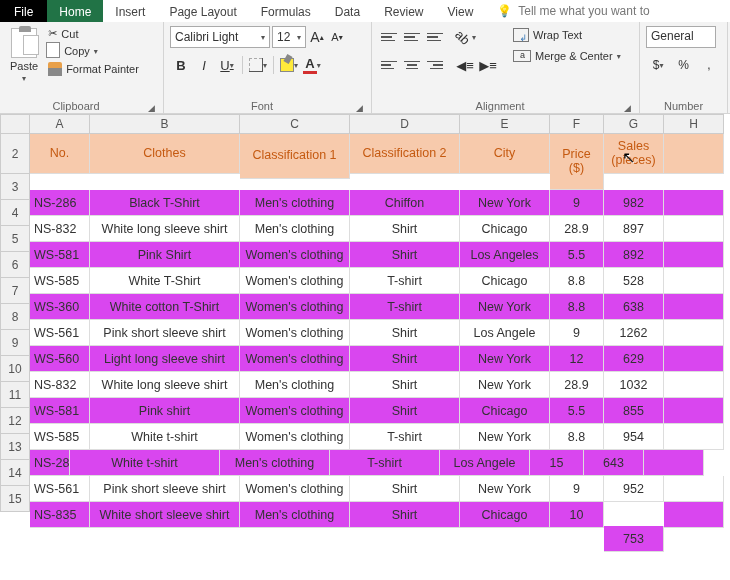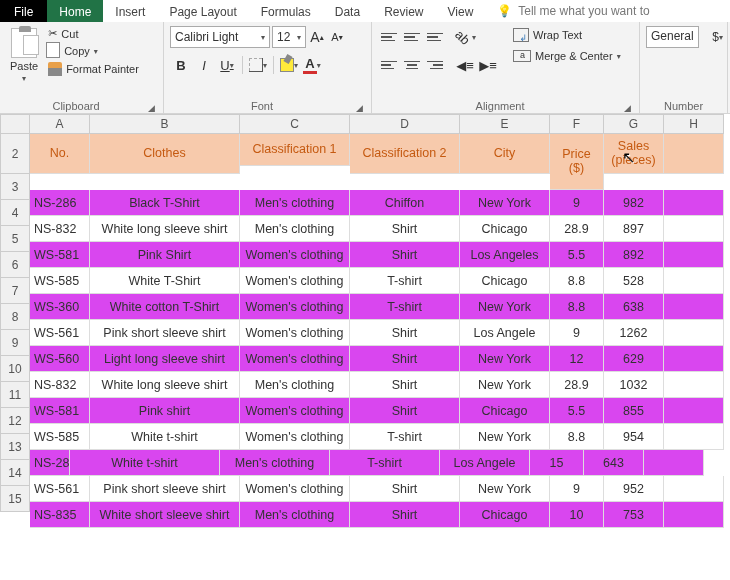--- a/index.html
+++ b/index.html
@@ -52,21 +52,21 @@
   .align-btn { width:22px; height:22px; display:flex; flex-direction:column; justify-content:center; gap:2px; padding:3px; }
   .align-btn span { height:1.5px; background:#555; }
   .wrap-merge { display:flex; flex-direction:column; gap:4px; margin-left:6px;text-align:right; }
   .wm-btn { display:flex; align-items:center; gap:4px; padding:2px 4px; font-size:11px; }
   .wrap-icon { width:16px; height:14px; border:1px solid #777; position:relative; }
   .wrap-icon::after { content:'↲'; position:absolute; right:1px; bottom:-2px; font-size:9px; color:#3a7ab8; }
   .merge-icon { width:18px; height:12px; border:1px solid #777; position:relative; }
   .merge-icon::after { content:'a'; position:absolute; left:6px; top:-1px; font-size:9px; }
   .orient-icon { width:22px; height:22px; display:flex; align-items:center; justify-content:center; font-size:13px; transform:rotate(45deg); }
 
-  .num-col { display:flex; flex-direction:row; gap:6px; }
+  .num-col { display:flex; flex-direction:column; gap:6px; }
   .num-format { width:70px; height:22px; border:1px solid #aaa; background:#fff; padding:2px 4px; font-size:12px; }
   .num-row { display:flex; gap:1px; }
   .num-btn { width:26px; height:22px; display:flex; align-items:center; justify-content:center; font-size:12px; }
 
   .dialog-launcher { font-size:9px; color:#666; align-self:flex-end; padding:0 2px; }
   .rowhead-corner { width:30px; height:20px; border:1px solid #ccc; background:#f0f0f0; }
   .colhead { height:20px; border:1px solid #ccc; border-left:none; background:#f0f0f0; display:flex; align-items:center; justify-content:center; font-size:12px; color:#555; }
   .rowhead { width:30px; border:1px solid #ccc; border-top:none; background:#f0f0f0; display:flex; align-items:center; justify-content:center; font-size:12px; color:#555; }
   .grid-body { display:flex; }
   .rowheads { display:flex; flex-direction:column; }
@@ -289,21 +289,21 @@
       <div class="rowhead" style="height: 26px;">11</div>
       <div class="rowhead" style="height: 26px;">12</div>
       <div class="rowhead" style="height: 26px;">13</div>
       <div class="rowhead" style="height: 26px;">14</div>
       <div class="rowhead" style="height: 26px;">15</div>
     </div>
   <div class="cells" id="cells">
       <div class="row hdr-row">
         <div class="cell" style="width: 60px; height: 40px;">No.</div>
         <div class="cell" style="width: 150px; height: 40px;">Clothes</div>
-        <div class="cell" style="width: 110px; height: 32px;">Classification 1</div>
+        <div class="cell" style="width: 110px; height: 45px;">Classification 1</div>
         <div class="cell" style="width: 110px; height: 40px;">Classification 2</div>
         <div class="cell" style="width: 90px; height: 40px;">City</div>
         <div class="cell" style="width: 54px; height: 56px;">Price ($)</div>
         <div class="cell" style="width: 60px; height: 40px;">Sales (pieces)</div>
         <div class="cell" style="width: 60px; height: 40px;"></div>
       </div>
       <div class="row stripe">
         <div class="cell" style="width: 60px; height: 26px; justify-content: flex-start;">NS-286</div>
         <div class="cell" style="width: 150px; height: 26px;">Black T-Shirt</div>
         <div class="cell" style="width: 110px; height: 26px;">Men's clothing</div>
@@ -423,18 +423,18 @@
         <div class="cell" style="width: 60px; height: 26px;">952</div>
         <div class="cell" style="width: 60px; height: 26px;"></div>
       </div>
       <div class="row stripe">
         <div class="cell" style="width: 60px; height: 26px; justify-content: flex-start;">NS-835</div>
         <div class="cell" style="width: 150px; height: 26px;">White short sleeve shirt</div>
         <div class="cell" style="width: 110px; height: 26px;">Men's clothing</div>
         <div class="cell" style="width: 110px; height: 26px;">Shirt</div>
         <div class="cell" style="width: 90px; height: 26px;">Chicago</div>
         <div class="cell" style="width: 54px; height: 26px;">10</div>
-        <div class="cell" style="width: 60px; height: 26px;">753</div>
+        <div class="cell" style="width: 60px; height: 26px; margin-top: 24px;">753</div>
         <div class="cell" style="width: 60px; height: 26px;"></div>
       </div>
     </div>
   <div class="cursor" style="left:624px; top:16px">↖</div>
 </div>
 
 </body></html>

